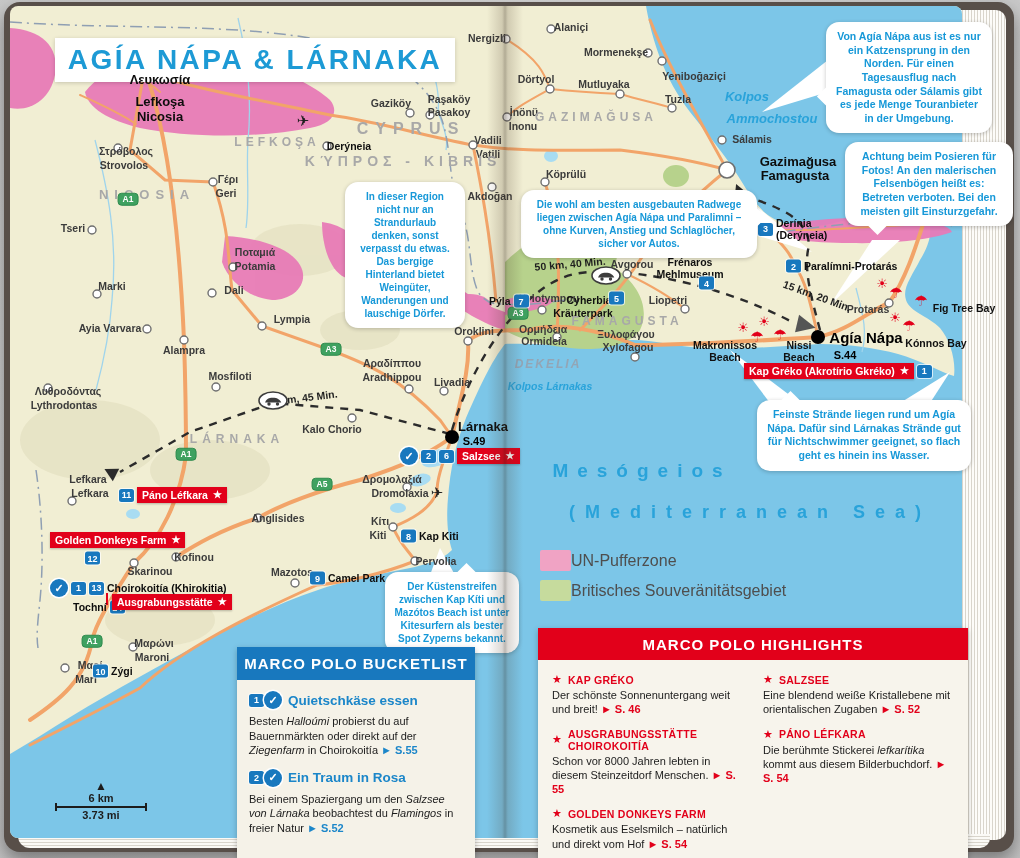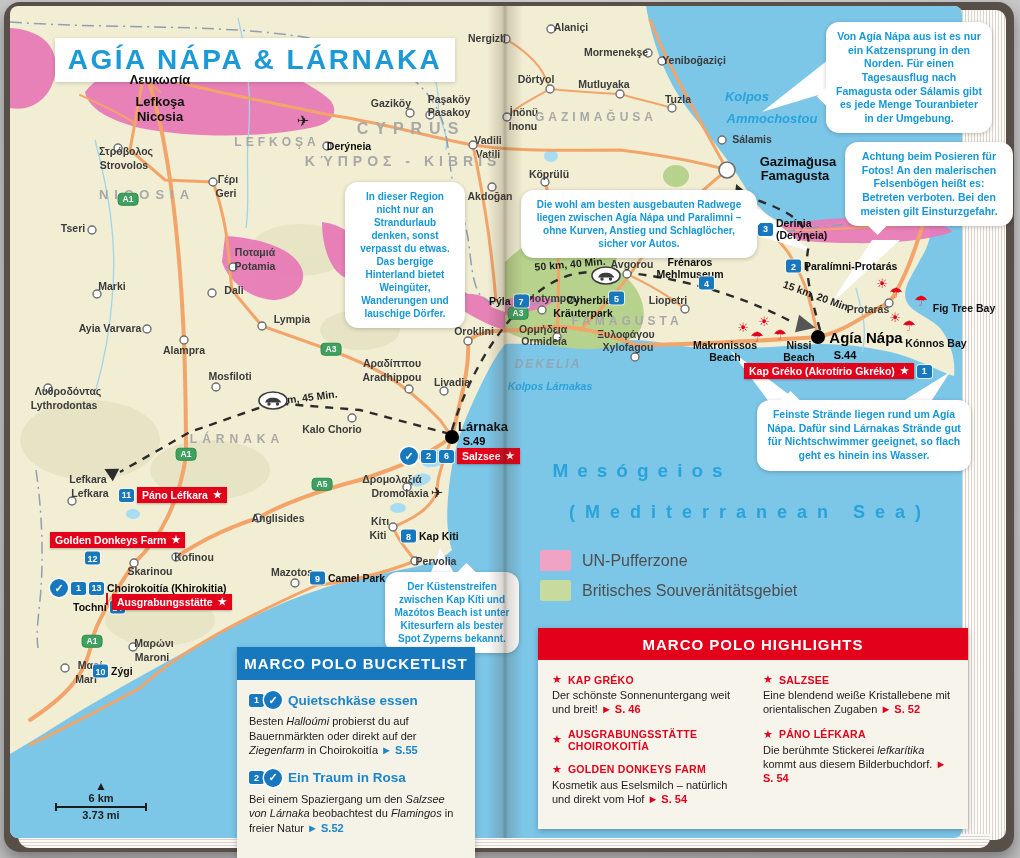--- a/index.html
+++ b/index.html
@@ -29,21 +29,21 @@
   .bnum{min-width:13px;height:13px;padding:0 1px;background:#1878be;color:#fff;font-size:9px;font-weight:700;display:flex;align-items:center;justify-content:center;border-radius:2.5px;box-shadow:0 0 0 1px rgba(255,255,255,.7);}
   .bcheck{width:18px;height:18px;border-radius:50%;background:#1878be;color:#fff;font-size:11px;font-weight:700;display:flex;align-items:center;justify-content:center;box-shadow:0 0 0 1.5px #fff;}
   .blabel{font-size:10.5px;font-weight:700;color:#0d0d0d;line-height:1.15;text-align:left;}
   .redbox{background:#e2001a;color:#fff;font-size:10.5px;font-weight:700;padding:2px 5px;display:flex;align-items:center;gap:5px;white-space:nowrap;box-shadow:0 1px 2px rgba(0,0,0,.25);}
   .redbox .star{font-size:10px;line-height:1;}
   .bubble{position:absolute;background:#fff;border-radius:13px;padding:8px 9px;color:#1698d8;font-weight:700;text-align:center;line-height:1.3;box-shadow:0 1px 4px rgba(0,0,0,.22);}
   .bubble .tail{position:absolute;width:15px;height:15px;background:#fff;transform:rotate(45deg);}
   .title-box{position:absolute;left:55px;top:38px;width:400px;height:44px;background:#fff;display:flex;align-items:center;justify-content:center;box-shadow:0 1px 4px rgba(0,0,0,.18);}
   .title-box span{font-size:28px;font-weight:800;letter-spacing:2.5px;color:#1d9ad5;}
   .legend{position:absolute;left:540px;top:550px;}
-  .leg-row{display:flex;align-items:center;gap:11px;margin-bottom:9px;}
+  .leg-row{display:flex;align-items:center;margin-bottom:9px;}
   .leg-swatch{width:31px;height:21px;border-radius:2px;}
   .leg-label{font-size:16px;color:#4e4e4e;}
   .bucketlist{position:absolute;left:237px;top:647px;width:238px;box-shadow:0 2px 6px rgba(0,0,0,.25);}
   .bl-header{height:33px;background:#1878be;color:#fff;font-size:15px;font-weight:800;letter-spacing:1px;display:flex;align-items:center;justify-content:center;}
   .bl-body{background:#f5f2e8;padding:11px 12px 13px;}
   .bl-item{margin-bottom:11px;}
   .bl-titlerow{display:flex;align-items:center;gap:6px;margin-bottom:5px;}
   .bl-title{color:#1b86c9;font-size:13.5px;font-weight:700;}
   .bl-text{font-size:11px;color:#1c1c1c;line-height:1.32;}
   .ref-blue{color:#1b86c9;font-weight:700;}
@@ -265,29 +265,29 @@
       <div class="lb k-town" style="left: 194px; top: 557px;">Kofinou</div>
       <div class="lb k-town" style="left: 150px; top: 571px;">Skarinou</div>
       <div class="lb k-town" style="left: 292px; top: 572px;">Mazotos</div>
       <div class="lb k-town" style="left: 154px; top: 643px;">Μαρώνι</div>
       <div class="lb k-town" style="left: 152px; top: 657px;">Maroni</div>
       <div class="lb k-town" style="left: 90px; top: 665px;">Μαρί</div>
       <div class="lb k-town" style="left: 86px; top: 679px;">Mari</div>
       <div class="lb k-town" style="left: 487px; top: 38px;">Nergizli</div>
       <div class="lb k-town" style="left: 571px; top: 27px;">Alaniçi</div>
       <div class="lb k-town" style="left: 616px; top: 52px;">Mormenekşe</div>
-      <div class="lb k-town" style="left: 694px; top: 60px; text-align: center;">Yeniboğaziçi</div>
+      <div class="lb k-town" style="left: 694px; top: 76px; text-align: center;">Yeniboğaziçi</div>
       <div class="lb k-town" style="left: 536px; top: 79px;">Dörtyol</div>
       <div class="lb k-town" style="left: 604px; top: 84px;">Mutluyaka</div>
       <div class="lb k-town" style="left: 678px; top: 99px;">Tuzla</div>
       <div class="lb k-town" style="left: 524px; top: 112px;">İnönü</div>
       <div class="lb k-town" style="left: 523px; top: 126px;">Inonu</div>
       <div class="lb k-town" style="left: 488px; top: 140px;">Vadili</div>
       <div class="lb k-town" style="left: 488px; top: 154px;">Vatili</div>
-      <div class="lb k-town" style="left: 549px; top: 174px;">Köprülü</div>
+      <div class="lb k-town" style="left: 566px; top: 174px;">Köprülü</div>
       <div class="lb k-town" style="left: 490px; top: 196px;">Akdoğan</div>
       <div class="lb k-bold" style="left: 349px; top: 146px;">Derýneia</div>
       <div class="lb k-town" style="left: 391px; top: 103px;">Gaziköy</div>
       <div class="lb k-town" style="left: 449px; top: 99px;">Paşaköy</div>
       <div class="lb k-town" style="left: 449px; top: 112px;">Pasakoy</div>
       <div class="lb k-town" style="left: 752px; top: 139px;">Sálamis</div>
       <div class="lb k-city" style="left: 798px; top: 161px;">Gazimağusa</div>
       <div class="lb k-city" style="left: 795px; top: 175px;">Famagusta</div>
       <div class="lb k-town" style="left: 549px; top: 298px;">Xylotympou</div>
       <div class="lb k-town" style="left: 543px; top: 329px;">Ορμήδεια</div>
@@ -509,20 +509,21 @@
               <div class="hl-star">★</div>
               <div class="hl-title">KAP GRÉKO</div>
             </div>
             <div class="hl-text"><span>Der schönste Sonnenuntergang weit und breit! </span><span class="ref-red">► S. 46</span></div>
           </div>
           <div class="hl-entry">
             <div class="hl-titlerow">
               <div class="hl-star">★</div>
               <div class="hl-title">AUSGRABUNGSSTÄTTE CHOIROKOITÍA</div>
             </div>
+            <div class="hl-text"><span>Schon vor 8000 Jahren lebten in diesem Steinzeitdorf Menschen. </span><span class="ref-red">► S. 55</span></div>
           </div>
           <div class="hl-entry">
             <div class="hl-titlerow">
               <div class="hl-star">★</div>
               <div class="hl-title">GOLDEN DONKEYS FARM</div>
             </div>
             <div class="hl-text"><span>Kosmetik aus Eselsmilch – natürlich und direkt vom Hof </span><span class="ref-red">► S. 54</span></div>
           </div>
         </div>
         <div class="hl-col">

